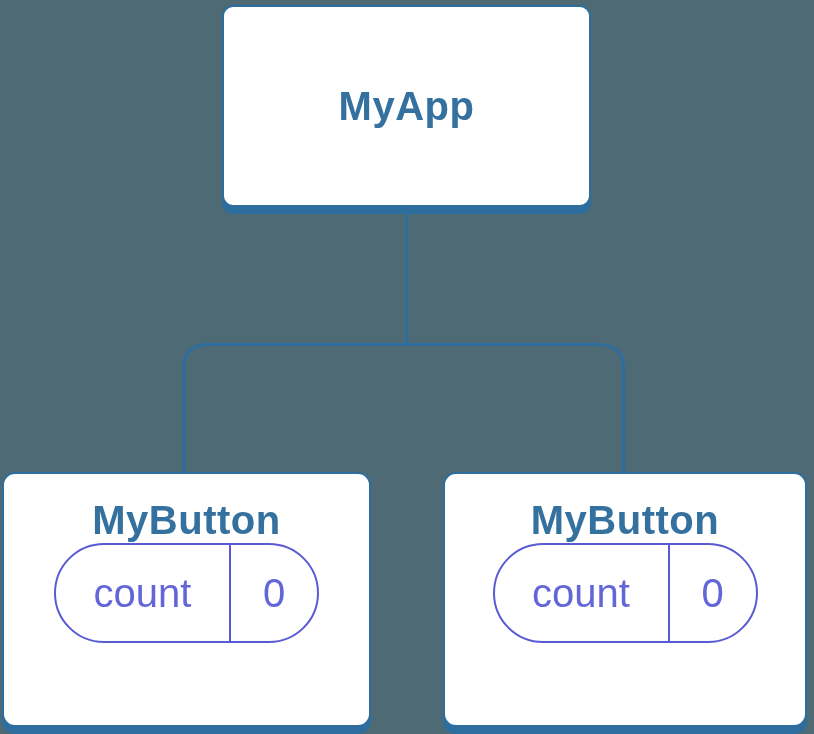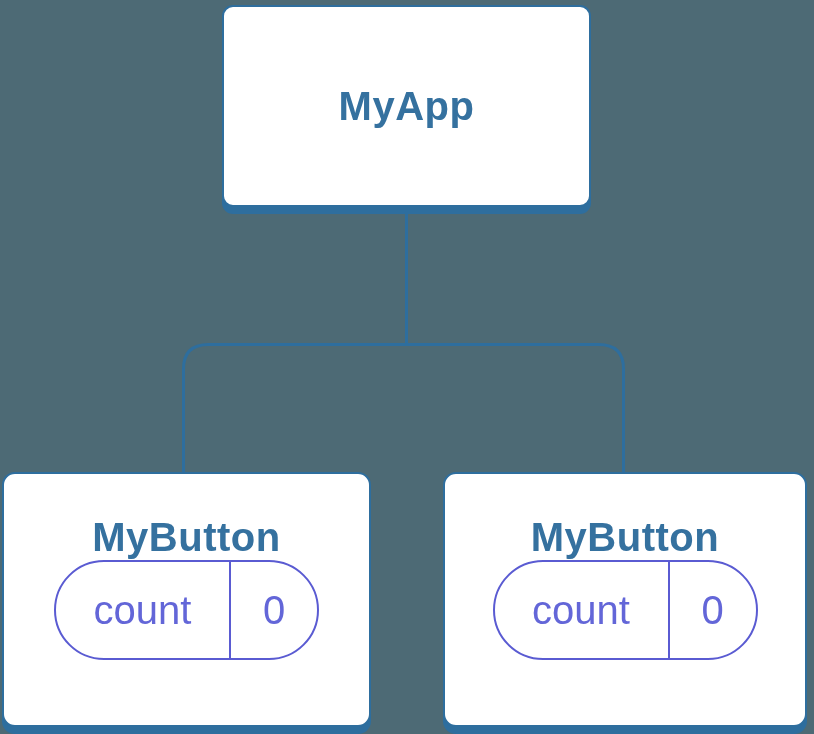--- a/index.html
+++ b/index.html
@@ -63,21 +63,21 @@
   .button-card.right { left: 443px; width: 364px; }
   .node-label {
     color: var(--node-label);
     font-size: 40px;
     font-weight: 600;
     line-height: 1.15;
     letter-spacing: 0.5px;
     white-space: nowrap;
   }
   .button-card .node-label {
-    margin-top: 40px;
+    margin-top: 23px;
   }
   .state-pill {
     box-sizing: border-box;
     width: 265px;
     height: 100px;
     border: 2px solid var(--state-border);
     border-radius: 50px;
     display: flex;
     align-items: stretch;
     overflow: hidden;

